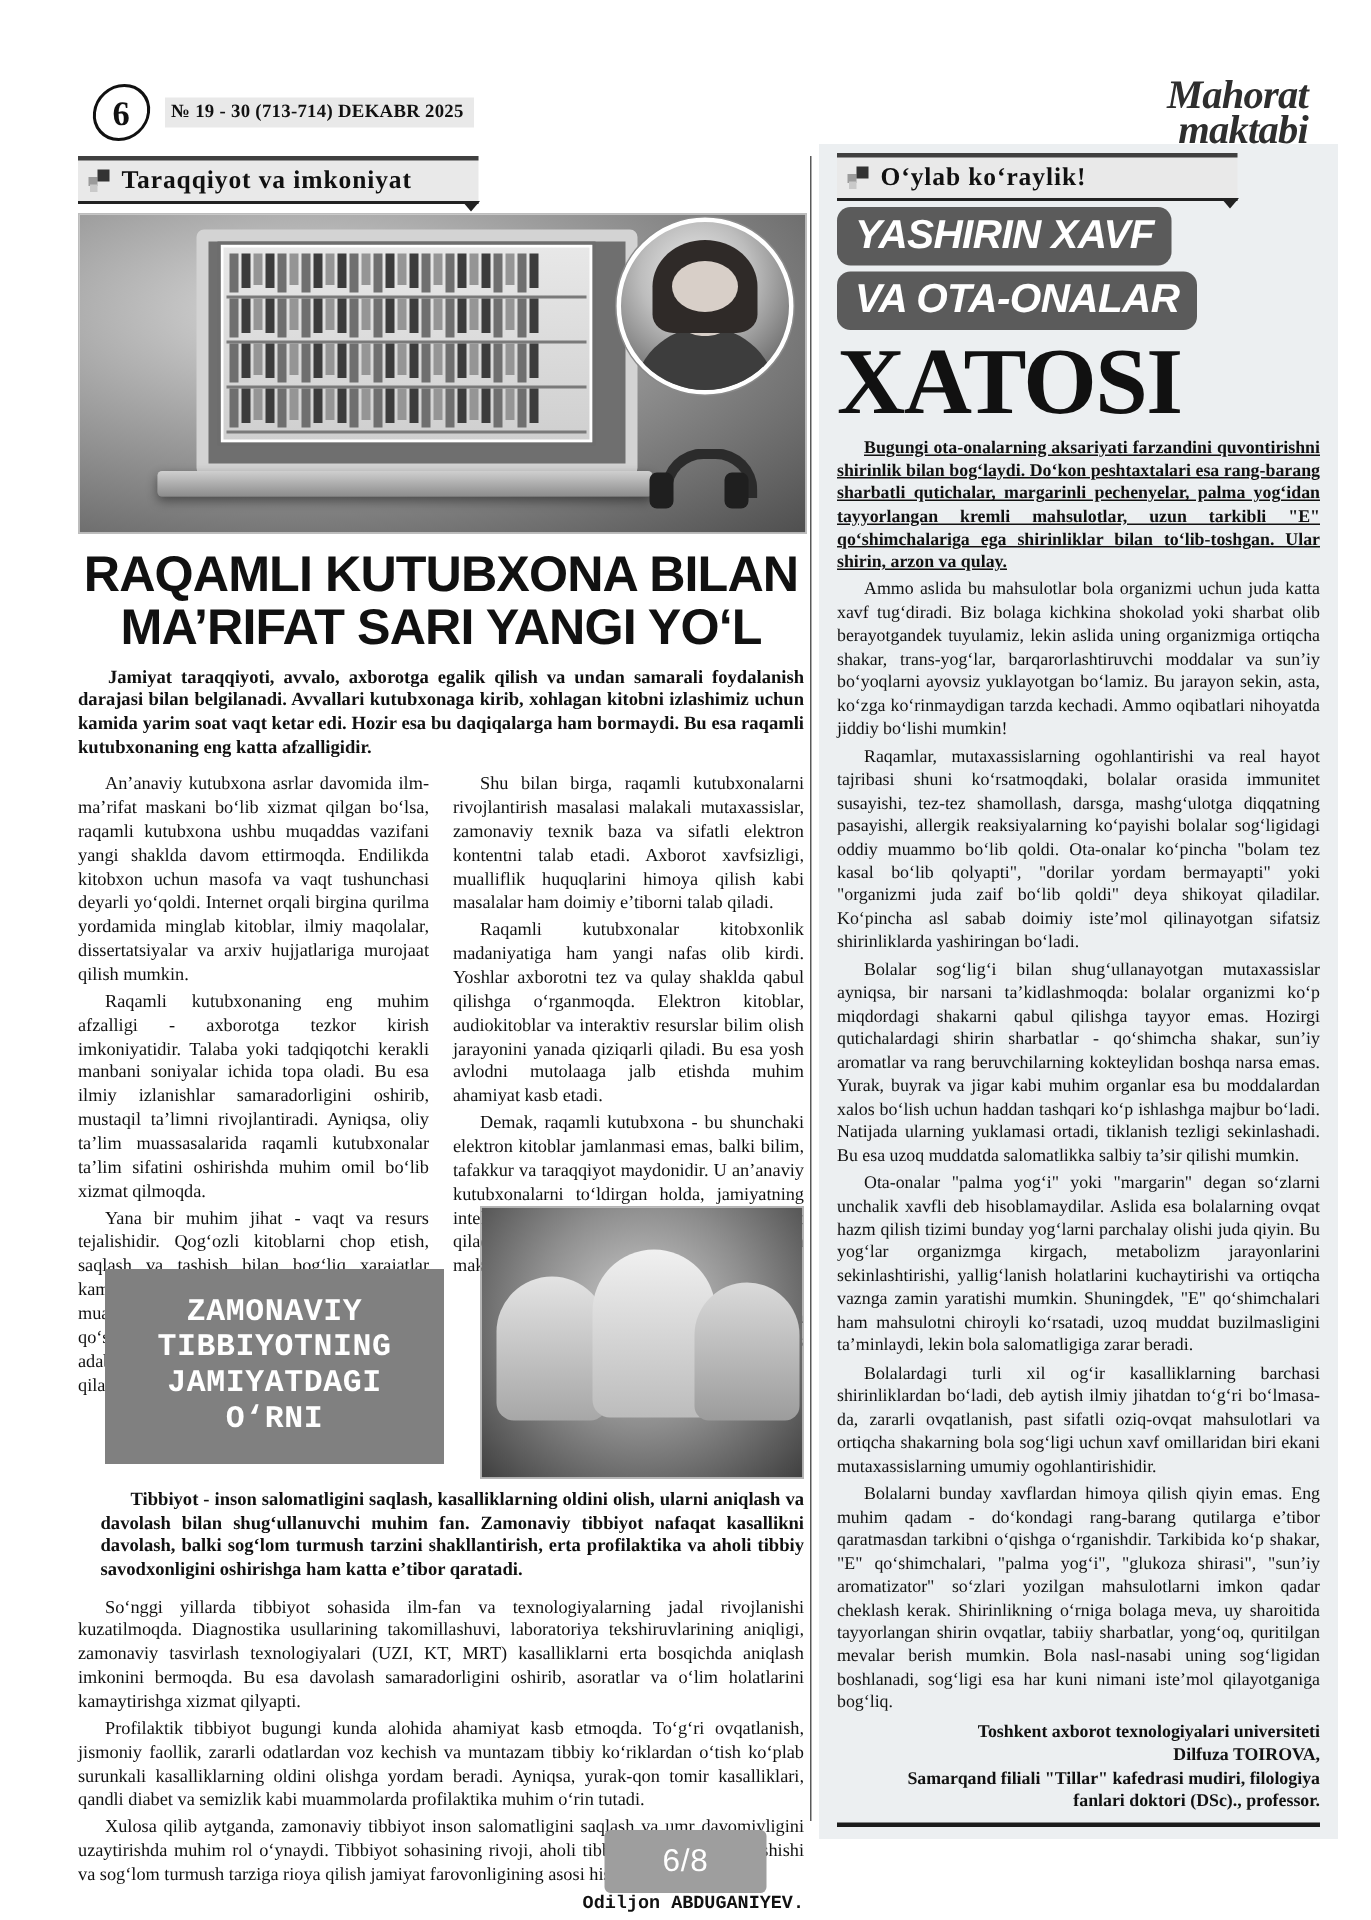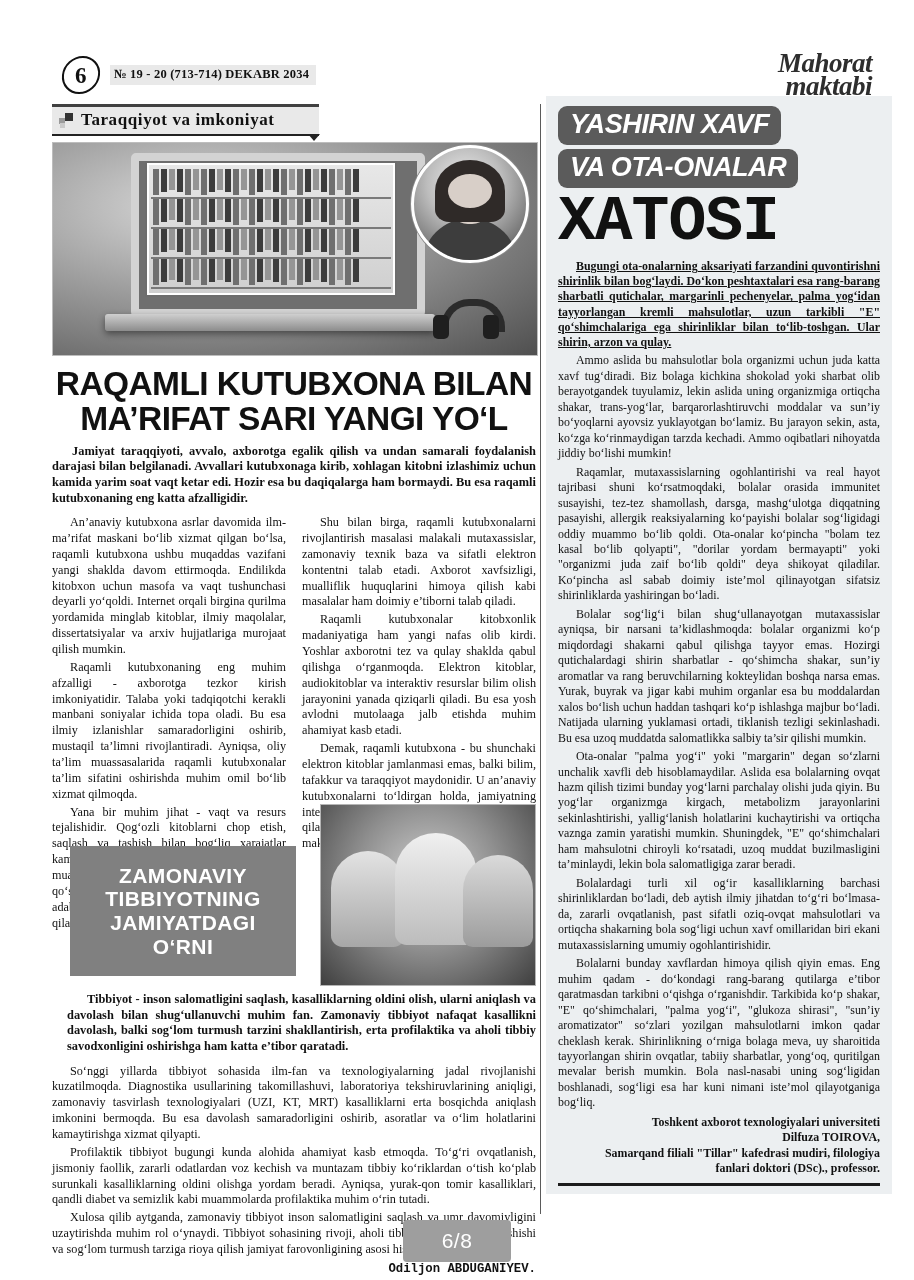--- a/index.html
+++ b/index.html
@@ -131,21 +131,21 @@
     font-family:Liberation Mono, monospace;margin-top:4px;
   }
   .byline div{display:block;}
 
   
   .art2{position:absolute;left:52px;top:840px;width:484px;}
   .art2-top{position:relative;height:146px;}
   .art2-title{
     position:absolute;left:18px;top:6px;width:226px;height:130px;background:#808080;
     color:#fff;display:flex;flex-direction:column;align-items:center;justify-content:center;
-    font-family:Liberation Sans, sans-serif;font-weight:bold;font-size:21px;line-height:1.12;
+    font-family:Liberation Mono, monospace;font-weight:bold;font-size:21px;line-height:1.12;
     letter-spacing:.4px;text-align:center;
   }
   .art2-photo{
     position:absolute;right:0;top:-36px;width:214px;height:180px;overflow:hidden;
     background:radial-gradient(ellipse at 50% 40%, #cfcfcf 0%, #8e8e8e 48%, #3f3f3f 100%);
     border:1px solid #b5b5b5;
   }
   .surgeon{position:absolute;border-radius:50%;}
   .s1{left:10px;top:46px;width:74px;height:96px;background:linear-gradient(#e3e3e3,#a7a7a7);border-radius:38px 38px 12px 12px;}
   .s2{left:74px;top:28px;width:82px;height:112px;background:linear-gradient(#f0f0f0,#bcbcbc);border-radius:42px 42px 12px 12px;}
@@ -159,21 +159,21 @@
   
   .rubric-r{margin-bottom:4px;}
   .kicker-wrap{margin:4px 0 0 0;}
   .kicker{
     display:inline-block;background:#5b5b5b;color:#fff;border-radius:9px;
     font-family:"Liberation Sans",sans-serif;font-weight:bold;font-style:italic;
     font-size:27px;line-height:1;letter-spacing:-.4px;padding:5px 12px 7px 12px;
     margin-bottom:4px;
   }
   .bigword{
-    font-family:Liberation Mono, monospace;font-weight:bold;font-size:63px;line-height:.92;
+    font-family:Liberation Serif, serif;font-weight:bold;font-size:63px;line-height:.92;
     letter-spacing:-1px;margin:2px 0 7px 0;
   }
   .r-lead{
     font-family:"Liberation Serif",serif;font-weight:bold;font-size:11.9px;line-height:1.28;
     text-align:justify;text-indent:18px;margin:0 0 3px 0;text-decoration:underline;
   }
   .r-body p{
     font-family:"Liberation Serif",serif;font-size:11.9px;line-height:1.30;
     text-align:justify;text-indent:18px;margin:0 0 3px 0;
   }
@@ -193,21 +193,21 @@
 </style>
 </head>
 <body>
 
 <div class="page">
 
   <div class="masthead">
     <div class="issue-badge">
       <span>6</span>
     </div>
-    <div class="issue-line">№ 19 - 20 (713-714) DEKABR 2034</div>
+    <div class="issue-line">№ 19 - 30 (713-714) DEKABR 2025</div>
     <div class="brand">
       <span class="b1">Mahorat</span>
       <span class="b2">maktabi</span>
     </div>
   </div>
 
   <div class="vrule"></div>
 
   <div class="left-col">
 
@@ -390,20 +390,29 @@
       <p>Profilaktik tibbiyot bugungi kunda alohida ahamiyat kasb etmoqda. To‘g‘ri ovqatlanish, jismoniy faollik, zararli odatlardan voz kechish va muntazam tibbiy ko‘riklardan o‘tish ko‘plab surunkali kasalliklarning oldini olishga yordam beradi. Ayniqsa, yurak-qon tomir kasalliklari, qandli diabet va semizlik kabi muammolarda profilaktika muhim o‘rin tutadi.</p>
       <p>Xulosa qilib aytganda, zamonaviy tibbiyot inson salomatligini saqlash va umr davomiyligini uzaytirishda muhim rol o‘ynaydi. Tibbiyot sohasining rivoji, aholi tibbiy madaniyatining oshishi va sog‘lom turmush tarziga rioya qilish jamiyat farovonligining asosi hisoblanadi.</p>
     </div>
     <div class="byline">
       <div>Odiljon ABDUGANIYEV.</div>
     </div>
 
   </div>
 
   <div class="right-col">
+    <div class="rubric rubric-r">
+      <span class="sq">
+          <i></i>
+          <i></i>
+          <i></i>
+        </span>
+      <span class="txt">O‘ylab ko‘raylik!</span>
+      <span class="tick"></span>
+    </div>
 
     <div class="kicker-wrap">
       <div class="kicker">YASHIRIN XAVF</div>
       <div class="kicker">VA OTA-ONALAR</div>
     </div>
     <div class="bigword">XATOSI</div>
 
     <p class="r-lead">Bugungi ota-onalarning aksariyati farzandini quvontirishni shirinlik bilan bog‘laydi. Do‘kon peshtaxtalari esa rang-barang sharbatli qutichalar, margarinli pechenyelar, palma yog‘idan tayyorlangan kremli mahsulotlar, uzun tarkibli "E" qo‘shimchalariga ega shirinliklar bilan to‘lib-toshgan. Ular shirin, arzon va qulay.</p>
 
     <div class="r-body">

